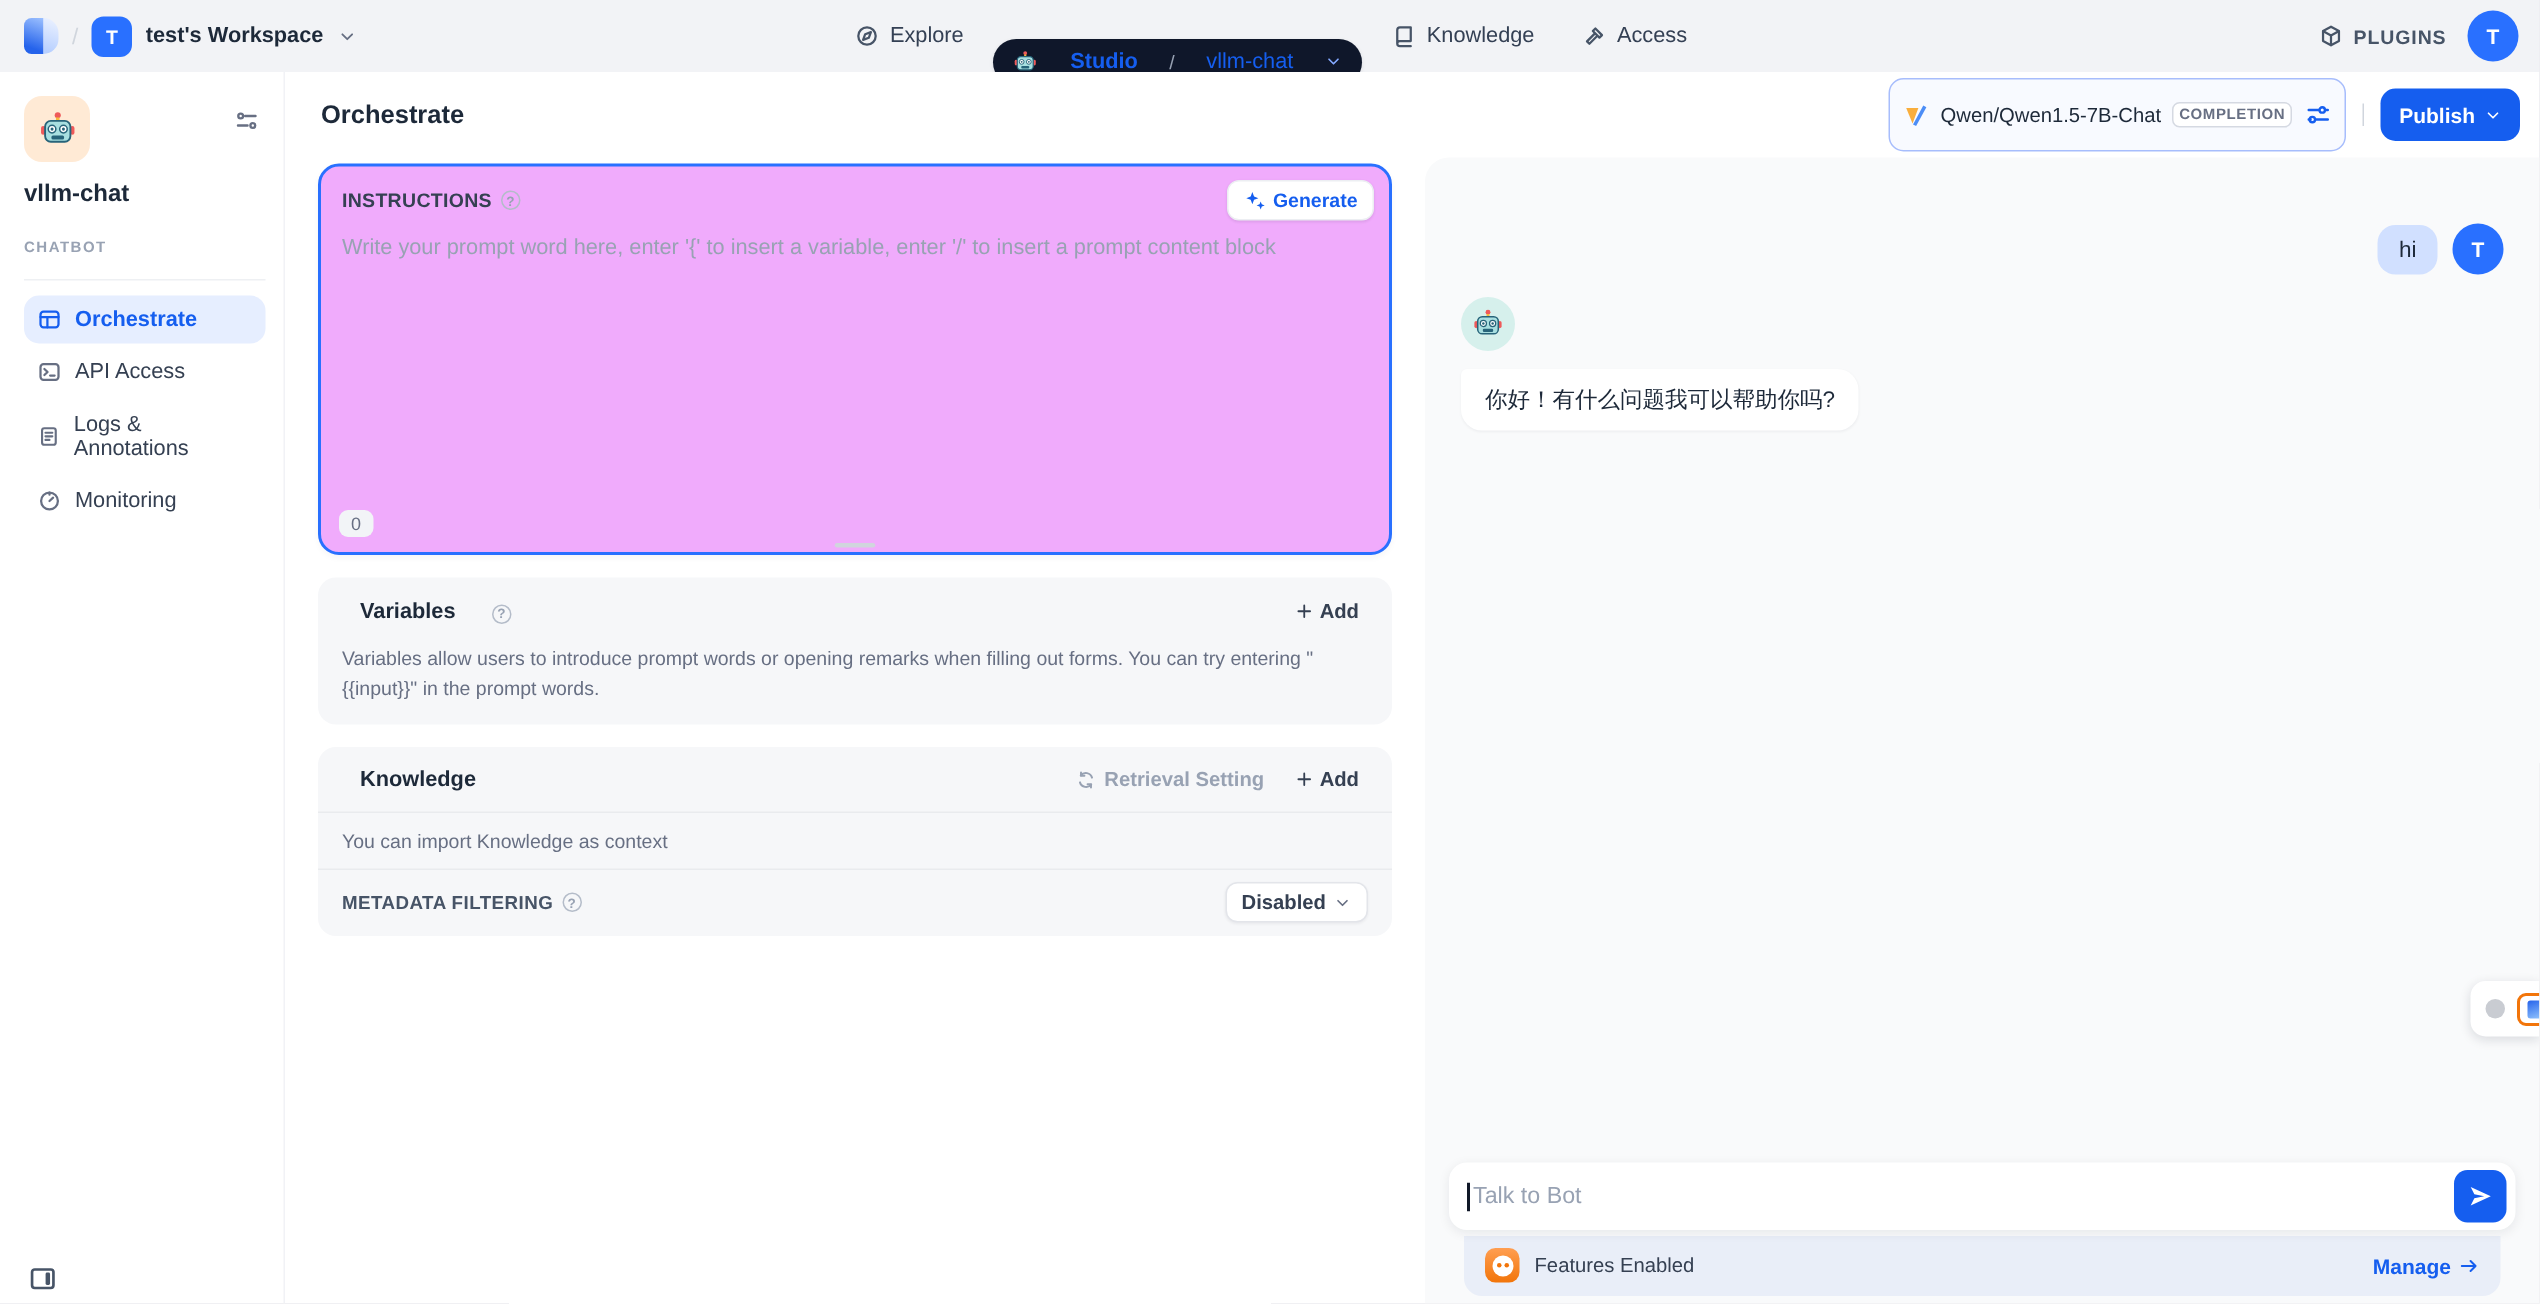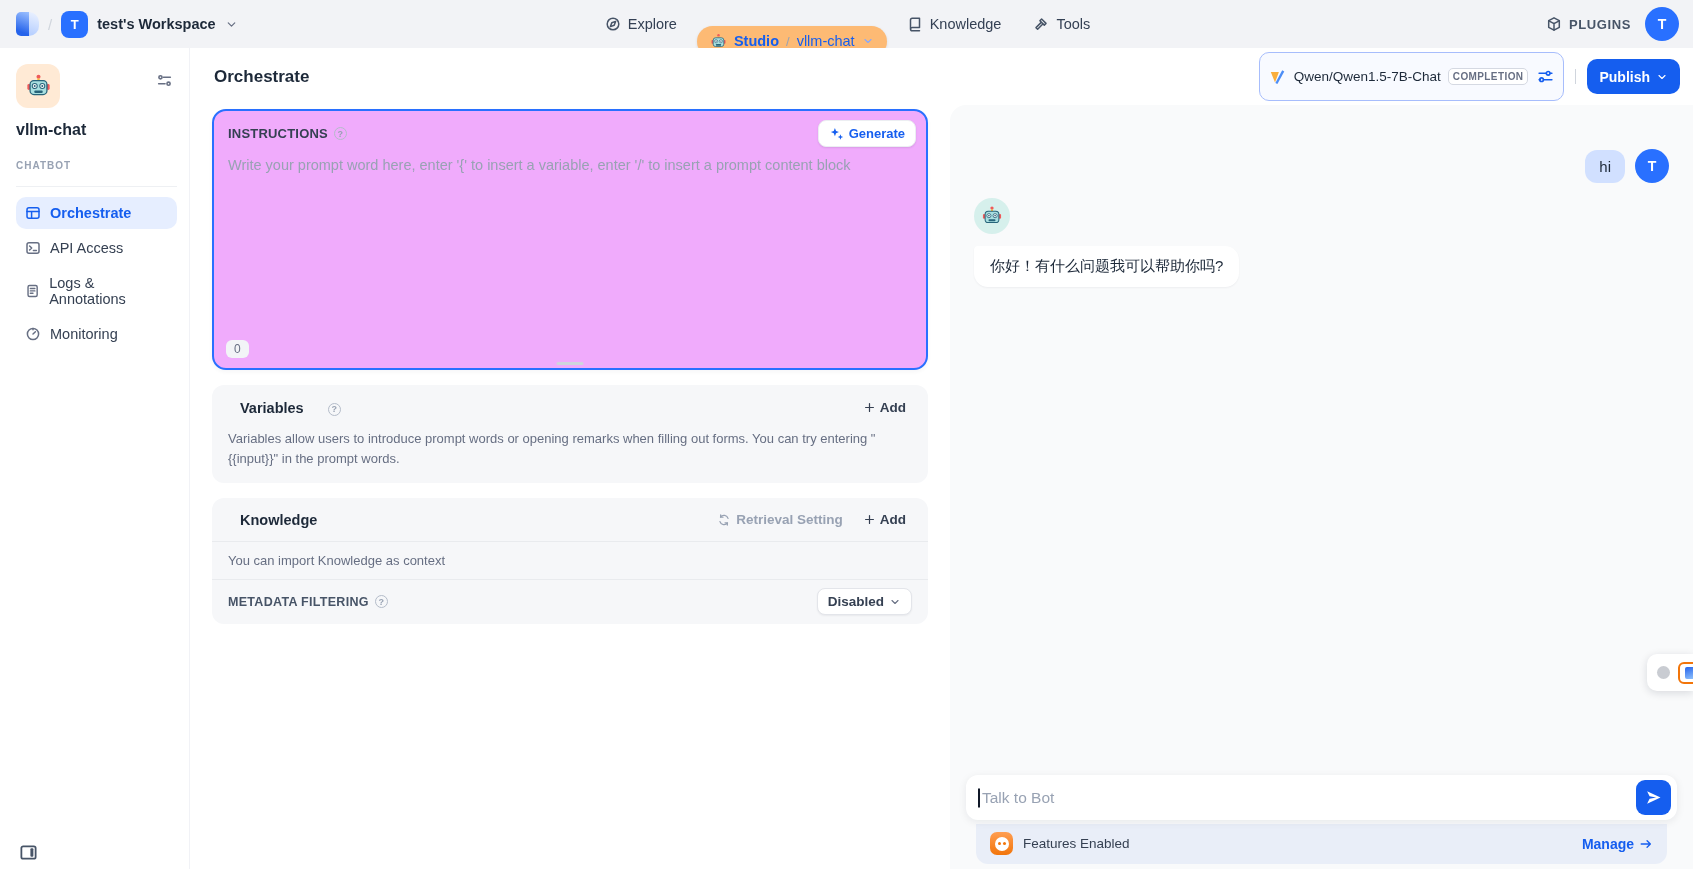--- a/index.html
+++ b/index.html
@@ -15,21 +15,21 @@
   .dify-logo { display:flex; cursor:pointer; }
   .dl-a { width:13px; height:24px; border-radius:5px 0 0 5px; background:linear-gradient(200deg,#9cc0ff 0%,#2563eb 80%); }
   .dl-b { width:10px; height:24px; border-radius:0 11px 11px 0; background:linear-gradient(200deg,#eef3ff 0%,#b8d0ff 90%); }
   .slash { color:#d0d5dd; font-size:15px; }
   .slash::before { content:"/"; }
   .ws-chip { width:27px; height:27px; border-radius:8px; background:#2970ff; color:#fff; font-size:13px; font-weight:700; display:flex; align-items:center; justify-content:center; }
   .ws-name { font-size:14.5px; font-weight:600; color:#1d2939; }
   .nav-center { display:flex; align-items:center; gap:8px; }
   .nav-item { display:flex; align-items:center; gap:7px; padding:7px 12px; border-radius:10px; color:#344054; font-weight:500; font-size:14.5px; cursor:pointer; }
   .nav-item .ic { color:#475467; }
-  .studio-pill { display:flex; align-items:center; gap:7px; background:#fdba74; border-radius:999px; padding:7px 13px; box-shadow:0 1px 3px rgba(16,24,40,.1); cursor:pointer;margin-top:34px; }
+  .studio-pill { display:flex; align-items:center; gap:21px; background:#0f172a; border-radius:999px; padding:7px 13px; box-shadow:0 1px 3px rgba(16,24,40,.1); cursor:pointer;margin-top:34px; }
   .studio-label { color:#155eef; font-size:14.5px; font-weight:700; }
   .studio-sep { color:#98a2b3; font-size:13px; }
   .studio-sep::before { content:"/"; }
   .studio-app { color:#155eef; font-size:14.5px; font-weight:500; }
   .nav-right { display:flex; align-items:center; gap:14px; flex:1; justify-content:flex-end; }
   .plugins { display:flex; align-items:center; gap:7px; color:#475467; font-size:13px; font-weight:600; letter-spacing:.6px; cursor:pointer; }
   .nav-avatar { width:34px; height:34px; border-radius:50%; background:#2970ff; color:#fff; font-size:14px; font-weight:600; display:flex; align-items:center; justify-content:center; cursor:pointer; }
 
   
   .app-body { display:flex; height:821px; }
@@ -176,21 +176,21 @@
         <svg class="ic" width="16" height="16" viewBox="0 0 16 16">
             <path d="M3.5 13V4a1.8 1.8 0 011.8-1.8h7.2v9.2H5.3A1.8 1.8 0 003.5 13zm0 0a1.8 1.8 0 001.8 1.8h7.2"></path>
           </svg>
         <span>Knowledge</span>
       </div>
       <div class="nav-item">
         <svg class="ic" width="16" height="16" viewBox="0 0 16 16">
             <path d="M8.6 3l4.4 4.4-1.7 1.7L6.9 4.7z"></path>
             <path d="M8 6.6l-5 5L4.6 13.2l5-5"></path>
           </svg>
-        <span>Tools</span>
+        <span>Access</span>
       </div>
     </nav>
 
     <div class="nav-right">
       <div class="plugins">
         <svg class="ic" width="16" height="16" viewBox="0 0 16 16">
             <path d="M8 1.8l5.3 2.9v6.6L8 14.2l-5.3-2.9V4.7z"></path>
             <path d="M2.9 4.8L8 7.6l5.1-2.8M8 7.6v6.4"></path>
           </svg>
         <span>PLUGINS</span>

